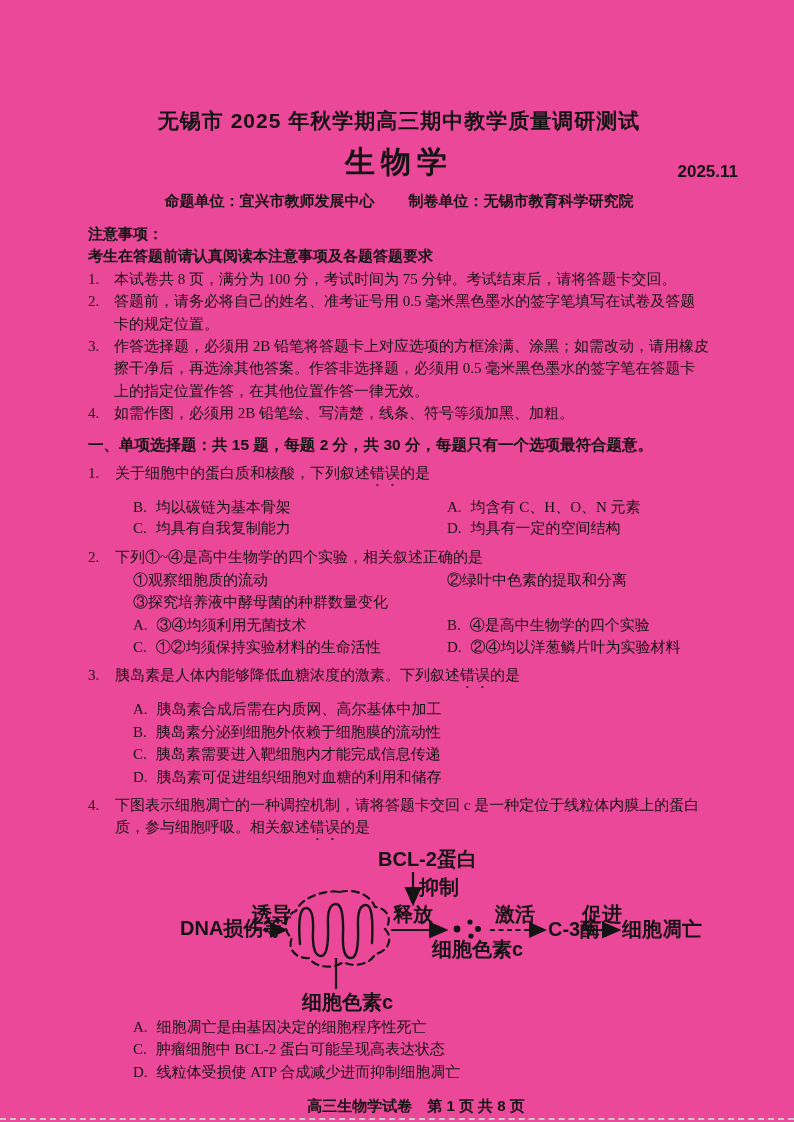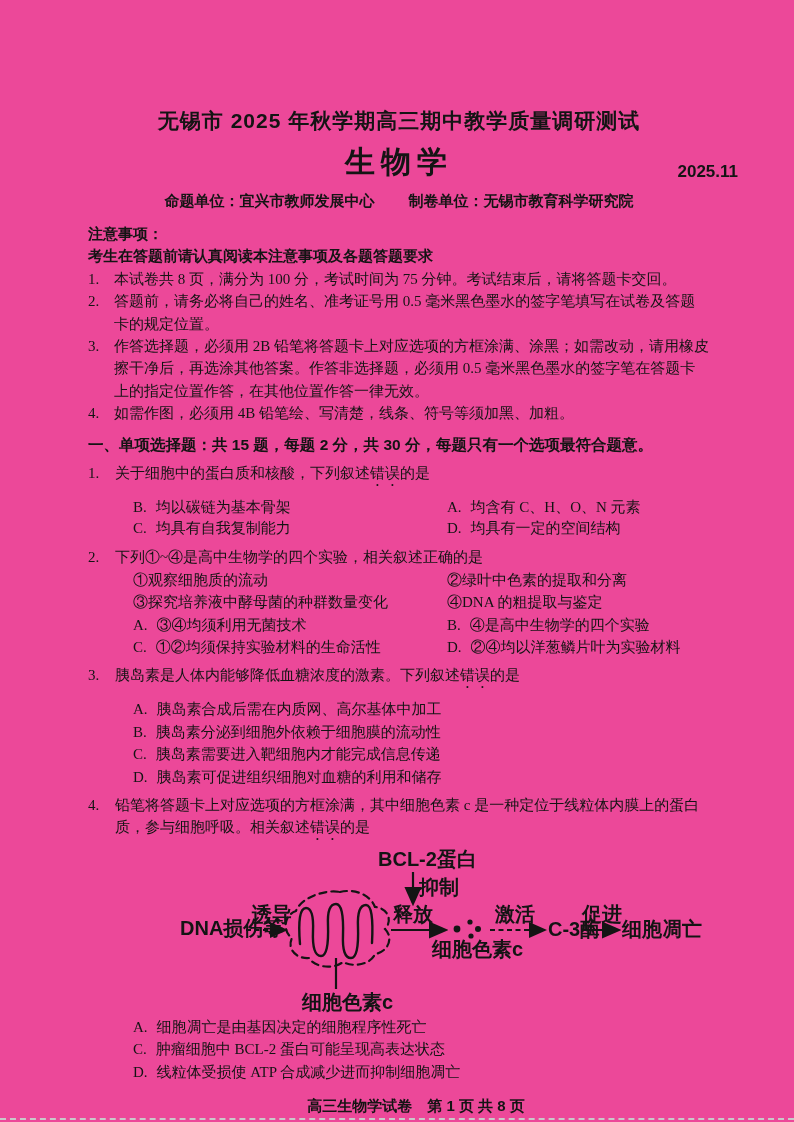--- a/index.html
+++ b/index.html
@@ -107,21 +107,21 @@
       <div class="notice-item">
         <span class="notice-num">2.</span>
         <span class="notice-text">答题前，请务必将自己的姓名、准考证号用 0.5 毫米黑色墨水的签字笔填写在试卷及答题卡的规定位置。</span>
       </div>
       <div class="notice-item">
         <span class="notice-num">3.</span>
         <span class="notice-text">作答选择题，必须用 2B 铅笔将答题卡上对应选项的方框涂满、涂黑；如需改动，请用橡皮擦干净后，再选涂其他答案。作答非选择题，必须用 0.5 毫米黑色墨水的签字笔在答题卡上的指定位置作答，在其他位置作答一律无效。</span>
       </div>
       <div class="notice-item">
         <span class="notice-num">4.</span>
-        <span class="notice-text">如需作图，必须用 4B 铅笔绘、写清楚，线条、符号等须加黑、加粗。</span>
+        <span class="notice-text">如需作图，必须用 2B 铅笔绘、写清楚，线条、符号等须加黑、加粗。</span>
       </div>
     </div>
 
     <div class="section-heading">一、单项选择题：共 15 题，每题 2 分，共 30 分，每题只有一个选项最符合题意。</div>
 
     <div class="question">
       <div class="qrow">
         <span class="qnum">1.</span>
         <span class="qtext"><span>关于细胞中的蛋白质和核酸，下列叙述</span><span class="emph">错误</span><span>的是</span></span>
       </div>
@@ -135,21 +135,20 @@
 
     <div class="question">
       <div class="qrow">
         <span class="qnum">2.</span>
         <span class="qtext">下列①~④是高中生物学的四个实验，相关叙述正确的是</span>
       </div>
       <div class="opts opts-tight grid2">
         <div class="exp-item">①观察细胞质的流动</div>
         <div class="exp-item">②绿叶中色素的提取和分离</div>
         <div class="exp-item">③探究培养液中酵母菌的种群数量变化</div>
-        <div class="exp-item">④DNA 的粗提取与鉴定</div>
       </div>
       <div class="opts opts-tight grid2">
         <div class="opt"><span class="olabel">A.</span><span>③④均须利用无菌技术</span></div>
         <div class="opt"><span class="olabel">B.</span><span>④是高中生物学的四个实验</span></div>
         <div class="opt"><span class="olabel">C.</span><span>①②均须保持实验材料的生命活性</span></div>
         <div class="opt"><span class="olabel">D.</span><span>②④均以洋葱鳞片叶为实验材料</span></div>
       </div>
     </div>
 
     <div class="question">
@@ -161,21 +160,21 @@
         <div class="opt"><span class="olabel">A.</span><span>胰岛素合成后需在内质网、高尔基体中加工</span></div>
         <div class="opt"><span class="olabel">B.</span><span>胰岛素分泌到细胞外依赖于细胞膜的流动性</span></div>
         <div class="opt"><span class="olabel">C.</span><span>胰岛素需要进入靶细胞内才能完成信息传递</span></div>
         <div class="opt"><span class="olabel">D.</span><span>胰岛素可促进组织细胞对血糖的利用和储存</span></div>
       </div>
     </div>
 
     <div class="question">
       <div class="qrow">
         <span class="qnum">4.</span>
-        <span class="qtext"><span>铅笔将答题卡上对应选项的方框涂满，其中细胞色素 c 是一种定位于线粒体内膜上的蛋白质，参与细胞呼吸。相关叙述</span><span class="emph">错误</span><span>的是</span></span>
+        <span class="qtext"><span>下图表示细胞凋亡的一种调控机制，请将答题卡交回 c 是一种定位于线粒体内膜上的蛋白质，参与细胞呼吸。相关叙述</span><span class="emph">错误</span><span>的是</span></span>
       </div>
 
       <div class="diagram">
         <svg width="622" height="168" viewBox="0 0 622 168">
           <defs>
             <marker id="ah" markerWidth="9" markerHeight="8" refX="7.5" refY="4" orient="auto">
               <path d="M0,0 L9,4 L0,8 z" fill="#141414"></path>
             </marker>
           </defs>
 

